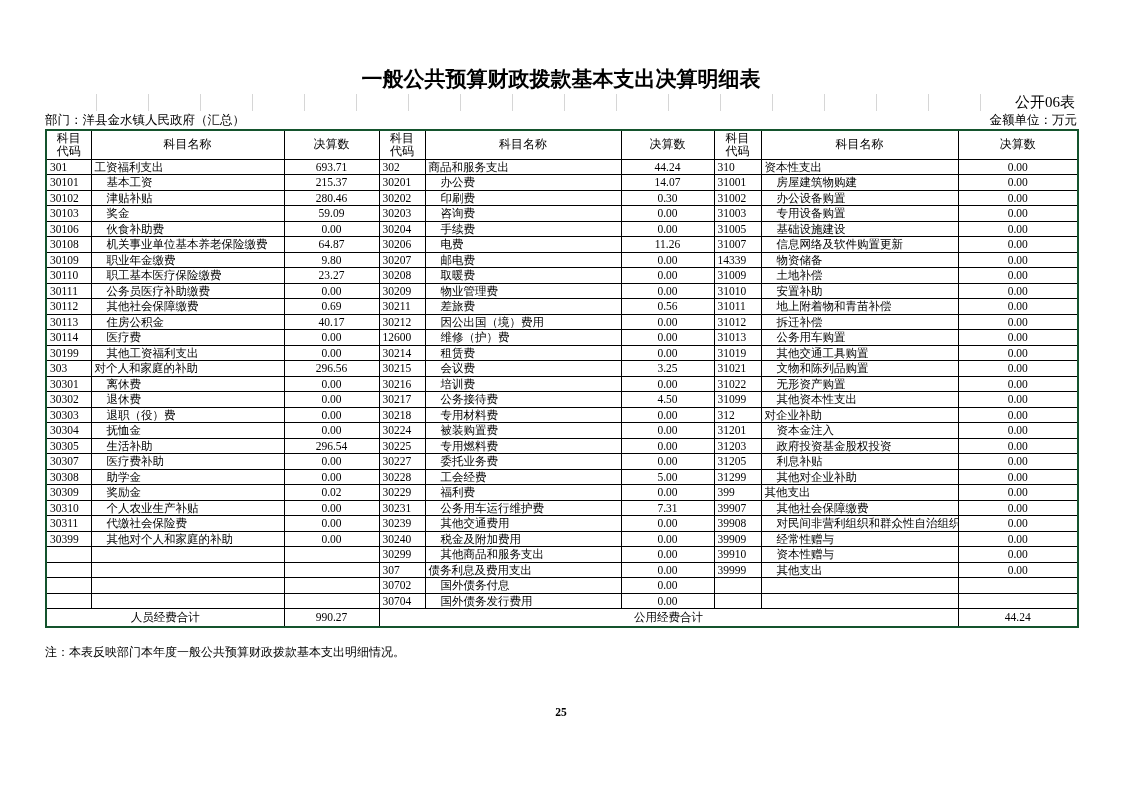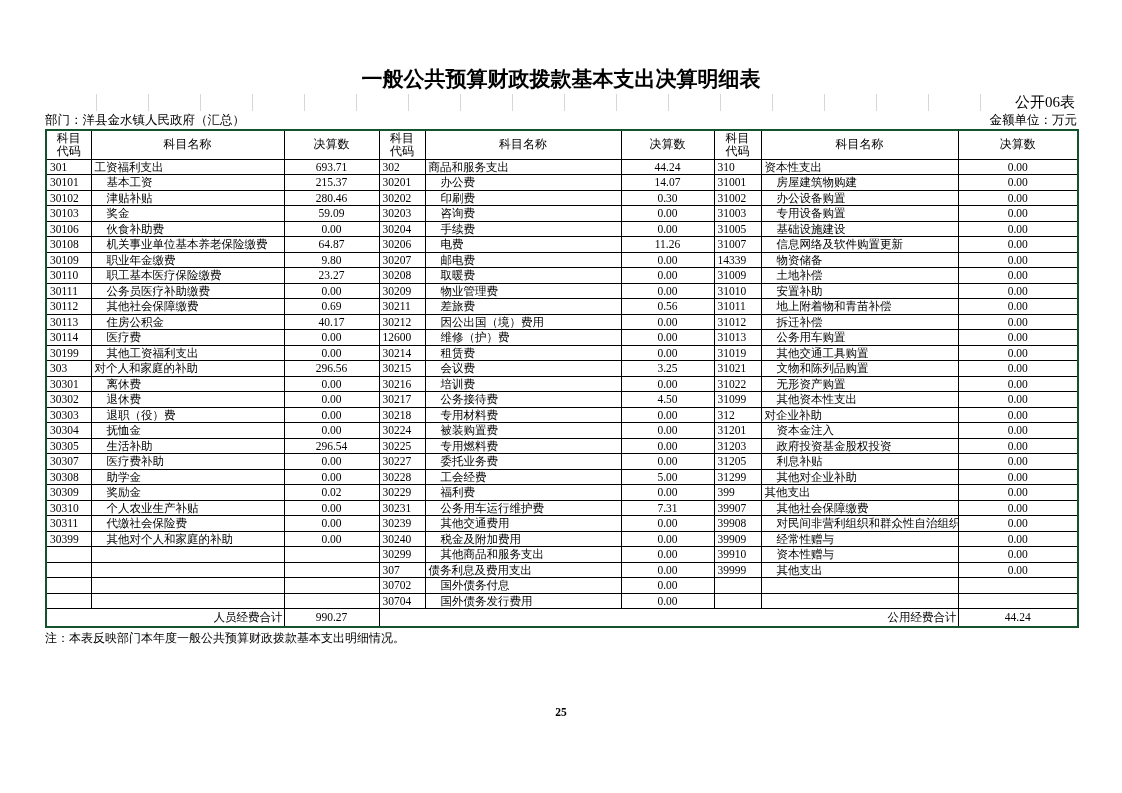--- a/index.html
+++ b/index.html
@@ -14,22 +14,22 @@
   .strip2{height:18px;line-height:18px;font-size:12.5px;display:flex;justify-content:space-between;}
   table{border-collapse:collapse;table-layout:fixed;width:1032px;border:2px solid #14532d;}
   th,td{border:1px solid #000;overflow:hidden;white-space:nowrap;box-sizing:border-box;}
   thead tr{height:29px;}
   thead th{font-weight:normal;font-size:12px;text-align:center;padding:0;line-height:13px;}
   tbody td{height:15.2px;line-height:14.5px;font-size:11.5px;padding:0 2px;}
   td.code{text-align:left;padding-left:3px;}
   td.name{text-align:left;padding-left:3px;}
   td.name.indent{padding-left:15px;}
   td.amt{text-align:center;}
-  tfoot td{height:16px;line-height:15px;font-size:11.5px;text-align:right;}
-  .note{font-size:12px;line-height:15px;margin-top:3px;}
+  tfoot td{height:16px;line-height:15px;font-size:11.5px;text-align:center;}
+  .note{font-size:12px;line-height:15px;margin-top:17px;}
   .pagenum{position:absolute;top:706px;left:0;width:1122px;text-align:center;
            font-size:11.5px;font-weight:bold;}
 </style>
 </head>
 <body>
 
 <div class="page">
   <div class="title">一般公共预算财政拨款基本支出决算明细表</div>
 
   <div class="strip1">

